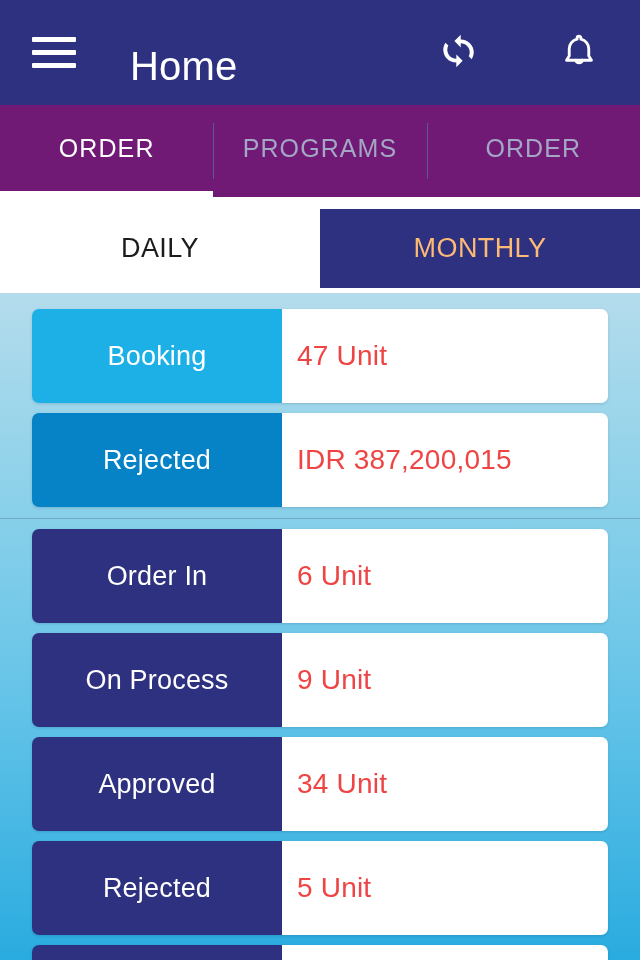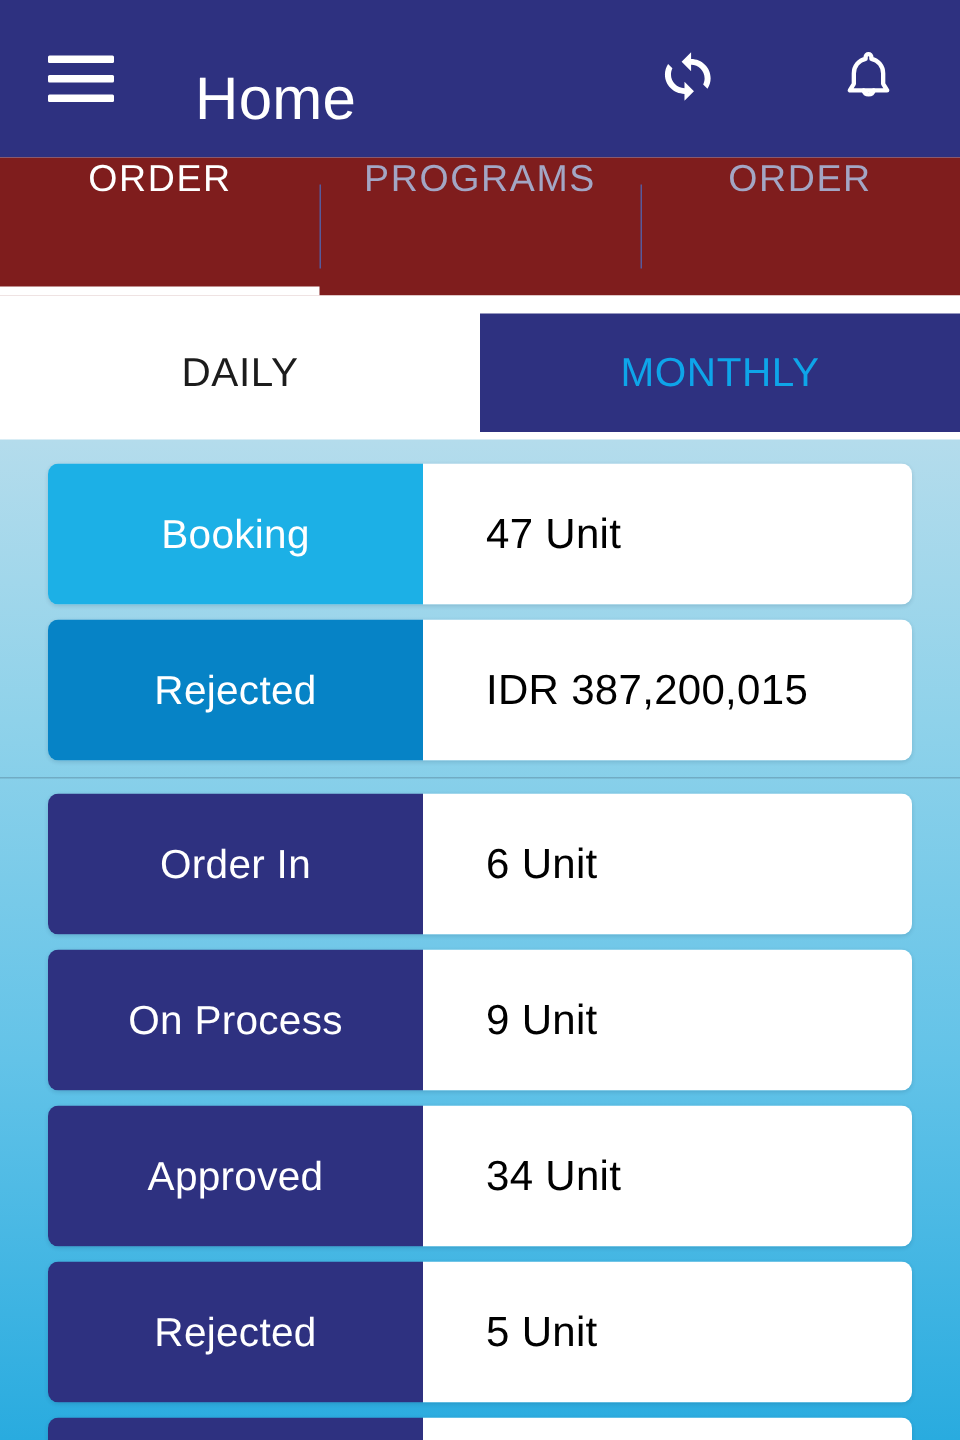--- a/index.html
+++ b/index.html
@@ -73,25 +73,25 @@
     display: flex;
     align-items: center;
     justify-content: center;
     cursor: pointer;
     flex: 0 0 auto;
   }
   .appbar-action + .appbar-action { margin-left: 66px; }
 
   
   .tabbar {
-    background: #7f1d1d;
+    background: #701a75;
     height: 92px;
     flex: 0 0 92px;
     display: flex;
-    align-items: flex-start;
+    align-items: center;
     position: relative;
   }
 
   .tab {
     flex: 1 1 0;
     display: flex;
     align-items: center;
     justify-content: center;
     position: relative;
     cursor: pointer;
@@ -138,21 +138,21 @@
     align-items: center;
     justify-content: center;
     cursor: pointer;
     font-size: 27px;
     letter-spacing: 0.4px;
     color: #1c1c1c;
     background: #ffffff;
   }
   .segment.active {
     background: #2e3180;
-    color: #0ea5e9;
+    color: #fdba74;
   }
 
   
   .content {
     flex: 1 1 auto;
     position: relative;
     background: linear-gradient(180deg, #b4dcec 0%, #8fd2ea 28%, #63c3e8 62%, #29abdf 100%);
     overflow: hidden;
     padding-top: 16px;
   }
@@ -187,22 +187,22 @@
     letter-spacing: 0.2px;
     text-align: center;
     padding: 0 20px;
   }
 
   .stat-value {
     flex: 1 1 auto;
     background: #ffffff;
     display: flex;
     align-items: center;
-    padding-left: 42px;
-    color: #000000;
+    padding-left: 15px;
+    color: #ef4444;
     font-size: 28px;
     font-weight: 400;
     letter-spacing: 0.2px;
     white-space: nowrap;
     overflow: hidden;
   }
 </style>
 </head>
 <body>
 

